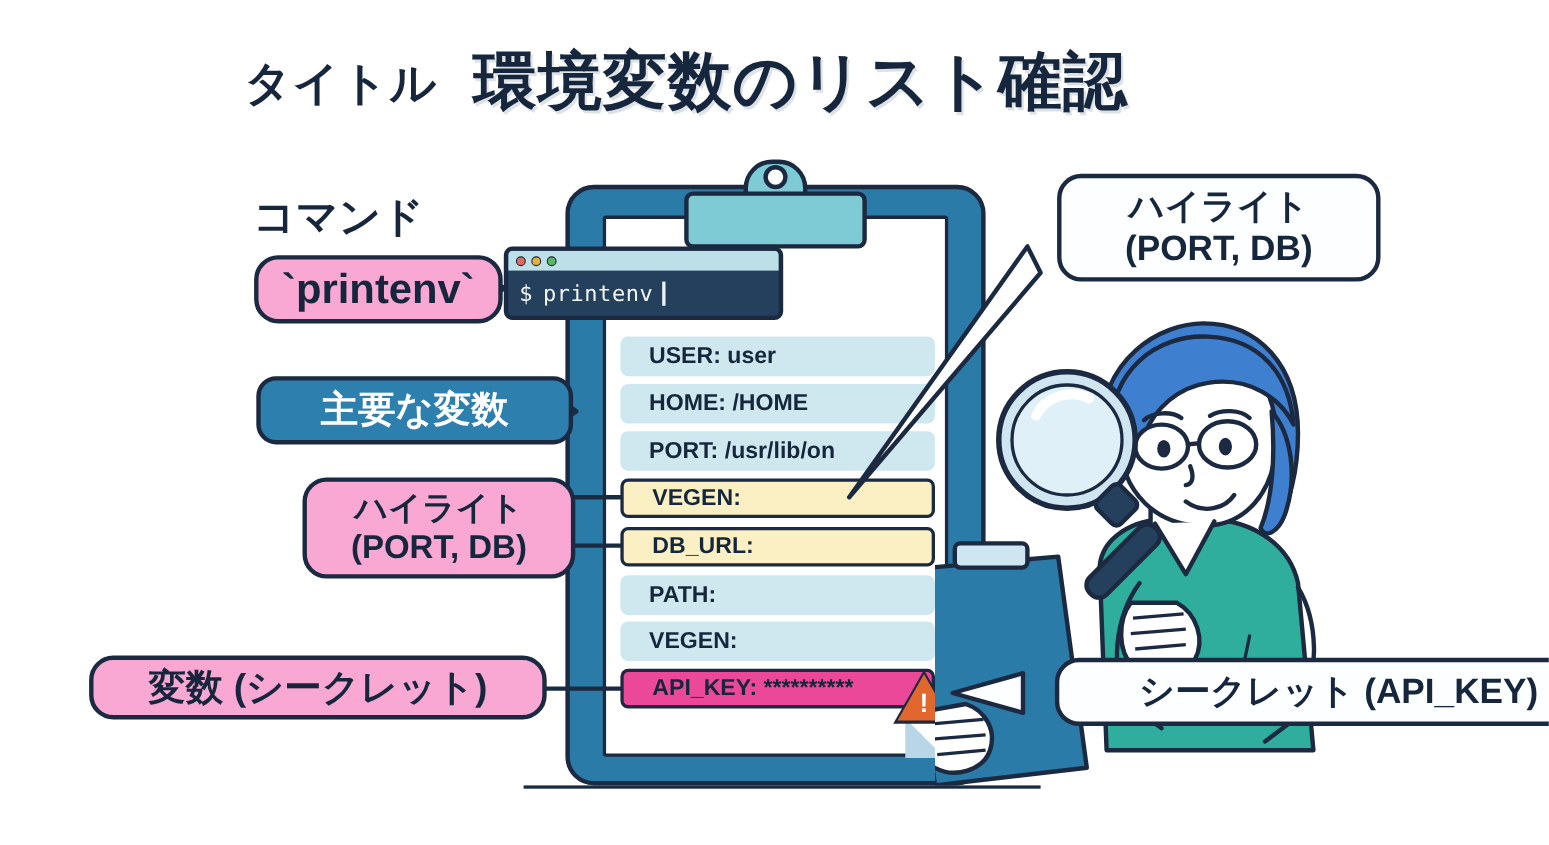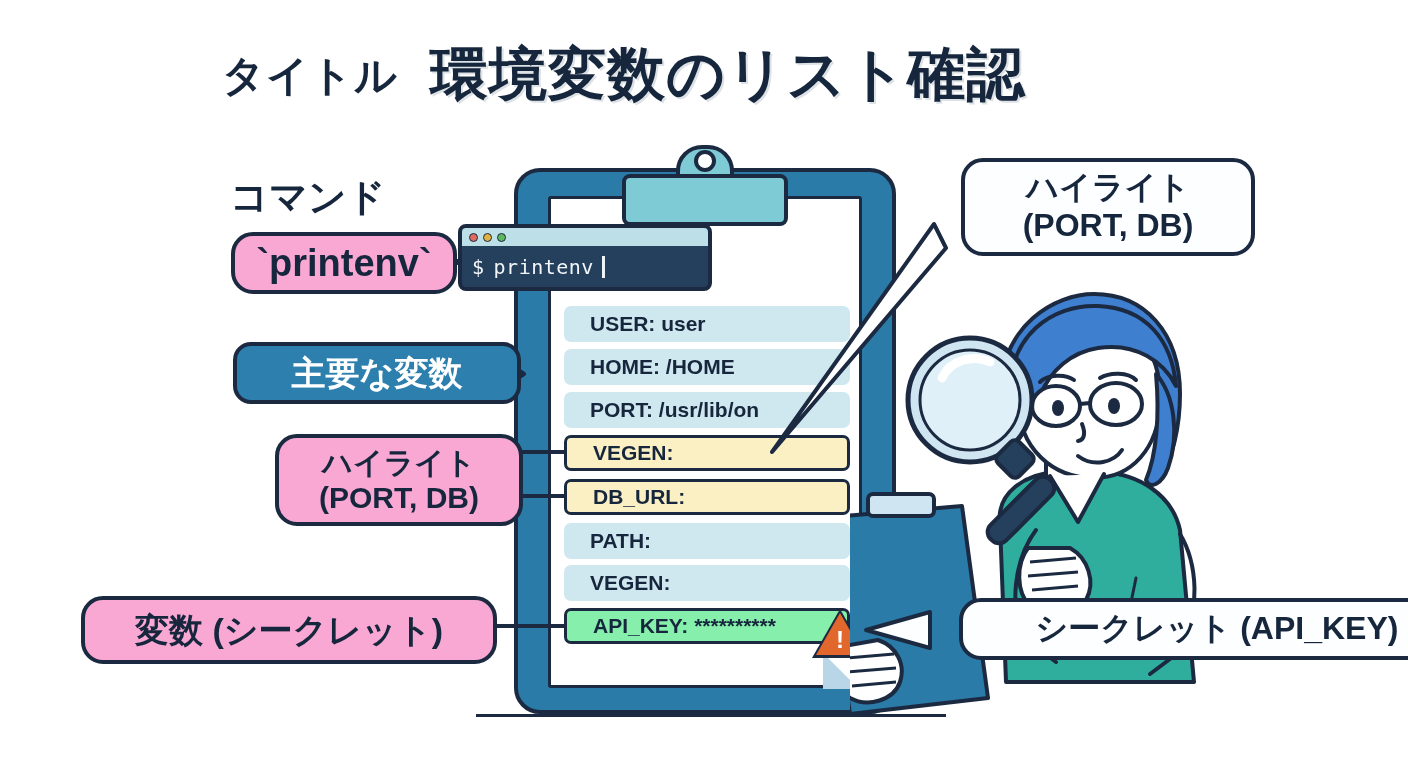--- a/index.html
+++ b/index.html
@@ -95,21 +95,21 @@
 
   
   .row {
     position:absolute; left: 564px; width: 286px; height: 36px;
     display:flex; align-items:center; padding-left: 26px;
     font-size: 21px; font-weight:700; color:#16263c;
     border-radius: 7px;
   }
   .row.plain { background:#cfe7ef; }
   .row.hl    { background:#fbf0c4; border:3px solid #1b2a41; }
-  .row.sec   { background:#86efac; border:3px solid #1b2a41; }
+  .row.sec   { background:#ec4899; border:3px solid #1b2a41; }
 
   #warn-tri {
     left: 816px; top: 613px; width: 0; height: 0;
     border-left: 24px solid transparent;
     border-right: 24px solid transparent;
     border-bottom: 42px solid #e2672c;
     filter: drop-shadow(0 0 0 #1b2a41);
   }
   #warn-tri-outline {
     left: 812px; top: 609px; width: 0; height: 0;
@@ -265,21 +265,21 @@
 
   <div class="abs bubble light" style="left:200px; top:232px; width:226px; height:62px; font-size:38px;">`printenv`</div>
 
   <div class="abs bubble filled" style="left:202px; top:342px; width:288px; height:62px; font-size:34px; border-radius:18px;">主要な変数</div>
 
   <div class="abs bubble light" style="left:244px; top:434px; width:248px; height:92px; font-size:30px; flex-direction:column;">
     <span>ハイライト</span>
     <span>(PORT, DB)</span>
   </div>
 
-  <div class="abs bubble light" style="left:50px; top:596px; width:416px; height:68px; font-size:34px;">変数 (シークレット)</div>
+  <div class="abs bubble light" style="left:50px; top:596px; width:416px; height:58px; font-size:34px;">変数 (シークレット)</div>
 
   <div class="abs bubble white" style="left:930px; top:158px; width:294px; height:98px; font-size:32px; flex-direction:column;">
     <span>ハイライト</span>
     <span>(PORT, DB)</span>
   </div>
 
   <div class="abs bubble white" style="left:928px; top:598px; width:516px; height:62px; font-size:32px;">シークレット (API_KEY)</div>
 
 </div>
 

